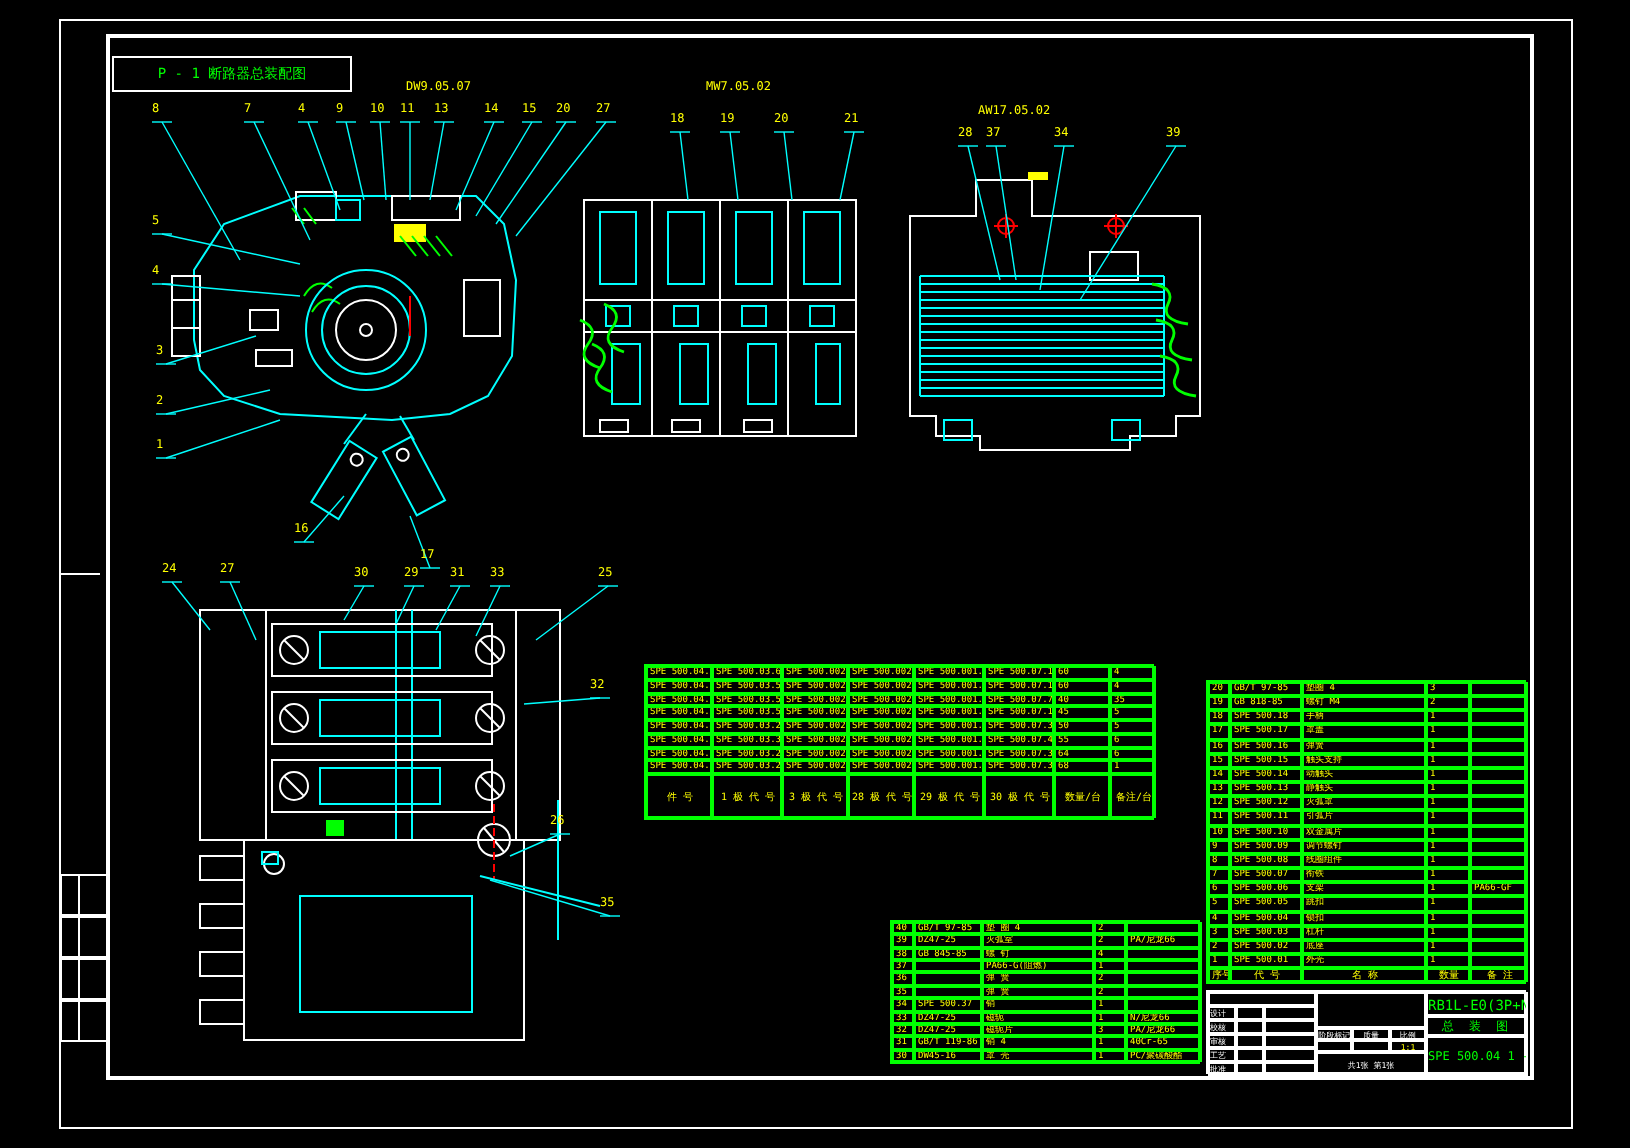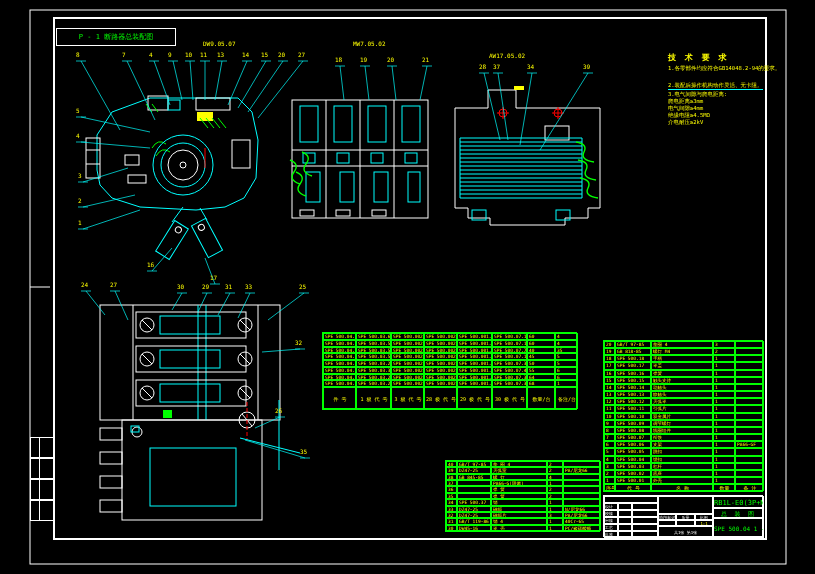--- a/index.html
+++ b/index.html
@@ -276,24 +276,20 @@
 </svg>
 
 <div class="zone-label">P - 1 断路器总装配图</div>
 
 <div id="viewlabels">
       <span class="viewlabel" style="left: 203px; top: 41px;">DW9.05.07</span>
       <span class="viewlabel" style="left: 353px; top: 41px;">MW7.05.02</span>
       <span class="viewlabel" style="left: 489px; top: 53px;">AW17.05.02</span>
     </div>
 
-<div class="notes">
-  <div class="nt">技 术 要 求</div>
-  <div id="notelines"><div class="nl">1.各零部件均应符合GB14048.2-94的要求。</div><div class="nl em">2.装配后操作机构动作灵活、无卡阻。</div><div class="nl">3.电气间隙与爬电距离:</div><div class="nl">  爬电距离≥3mm</div><div class="nl">  电气间隙≥4mm</div><div class="nl">  绝缘电阻≥4.5MΩ</div><div class="nl">  介电耐压≥2kV</div></div>
-</div>
 
 <div id="balloons">
       <span class="balloon" style="left: 79px; top: 58px;">8</span>
       <span class="balloon" style="left: 125px; top: 58px;">7</span>
       <span class="balloon" style="left: 152px; top: 58px;">4</span>
       <span class="balloon" style="left: 171px; top: 58px;">9</span>
       <span class="balloon" style="left: 188px; top: 58px;">10</span>
       <span class="balloon" style="left: 203px; top: 58px;">11</span>
       <span class="balloon" style="left: 220px; top: 58px;">13</span>
       <span class="balloon" style="left: 245px; top: 58px;">14</span>

